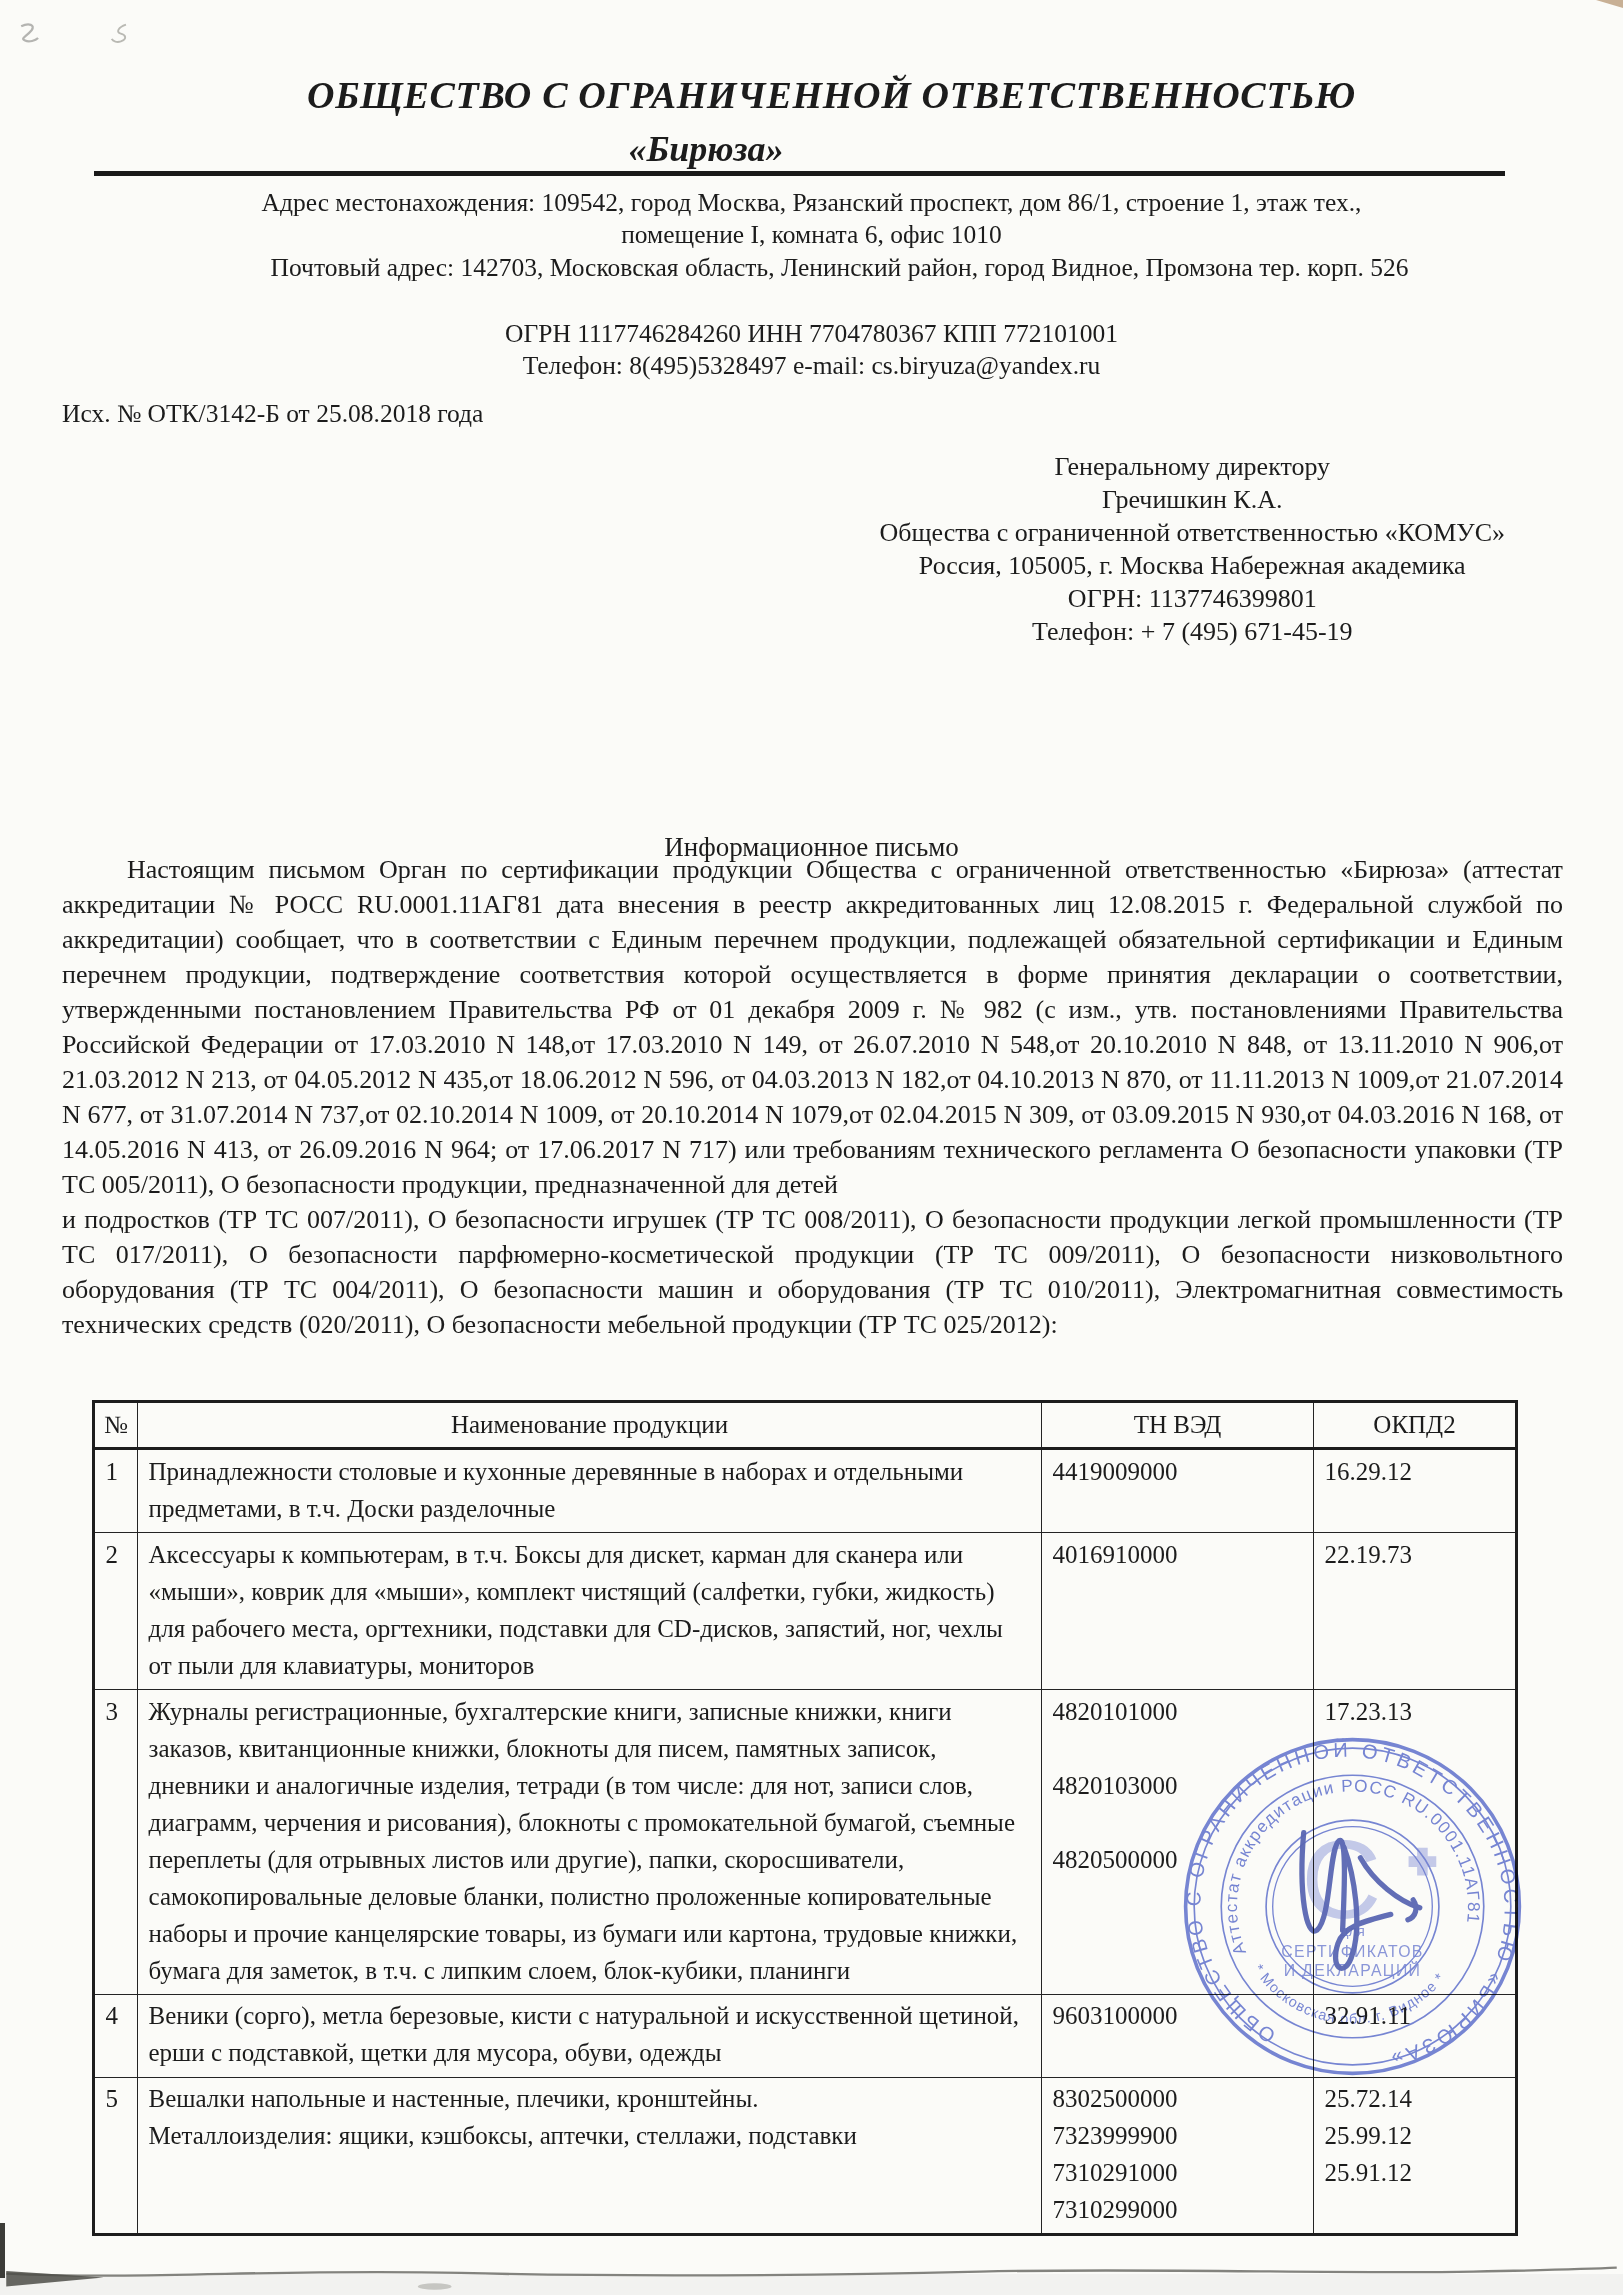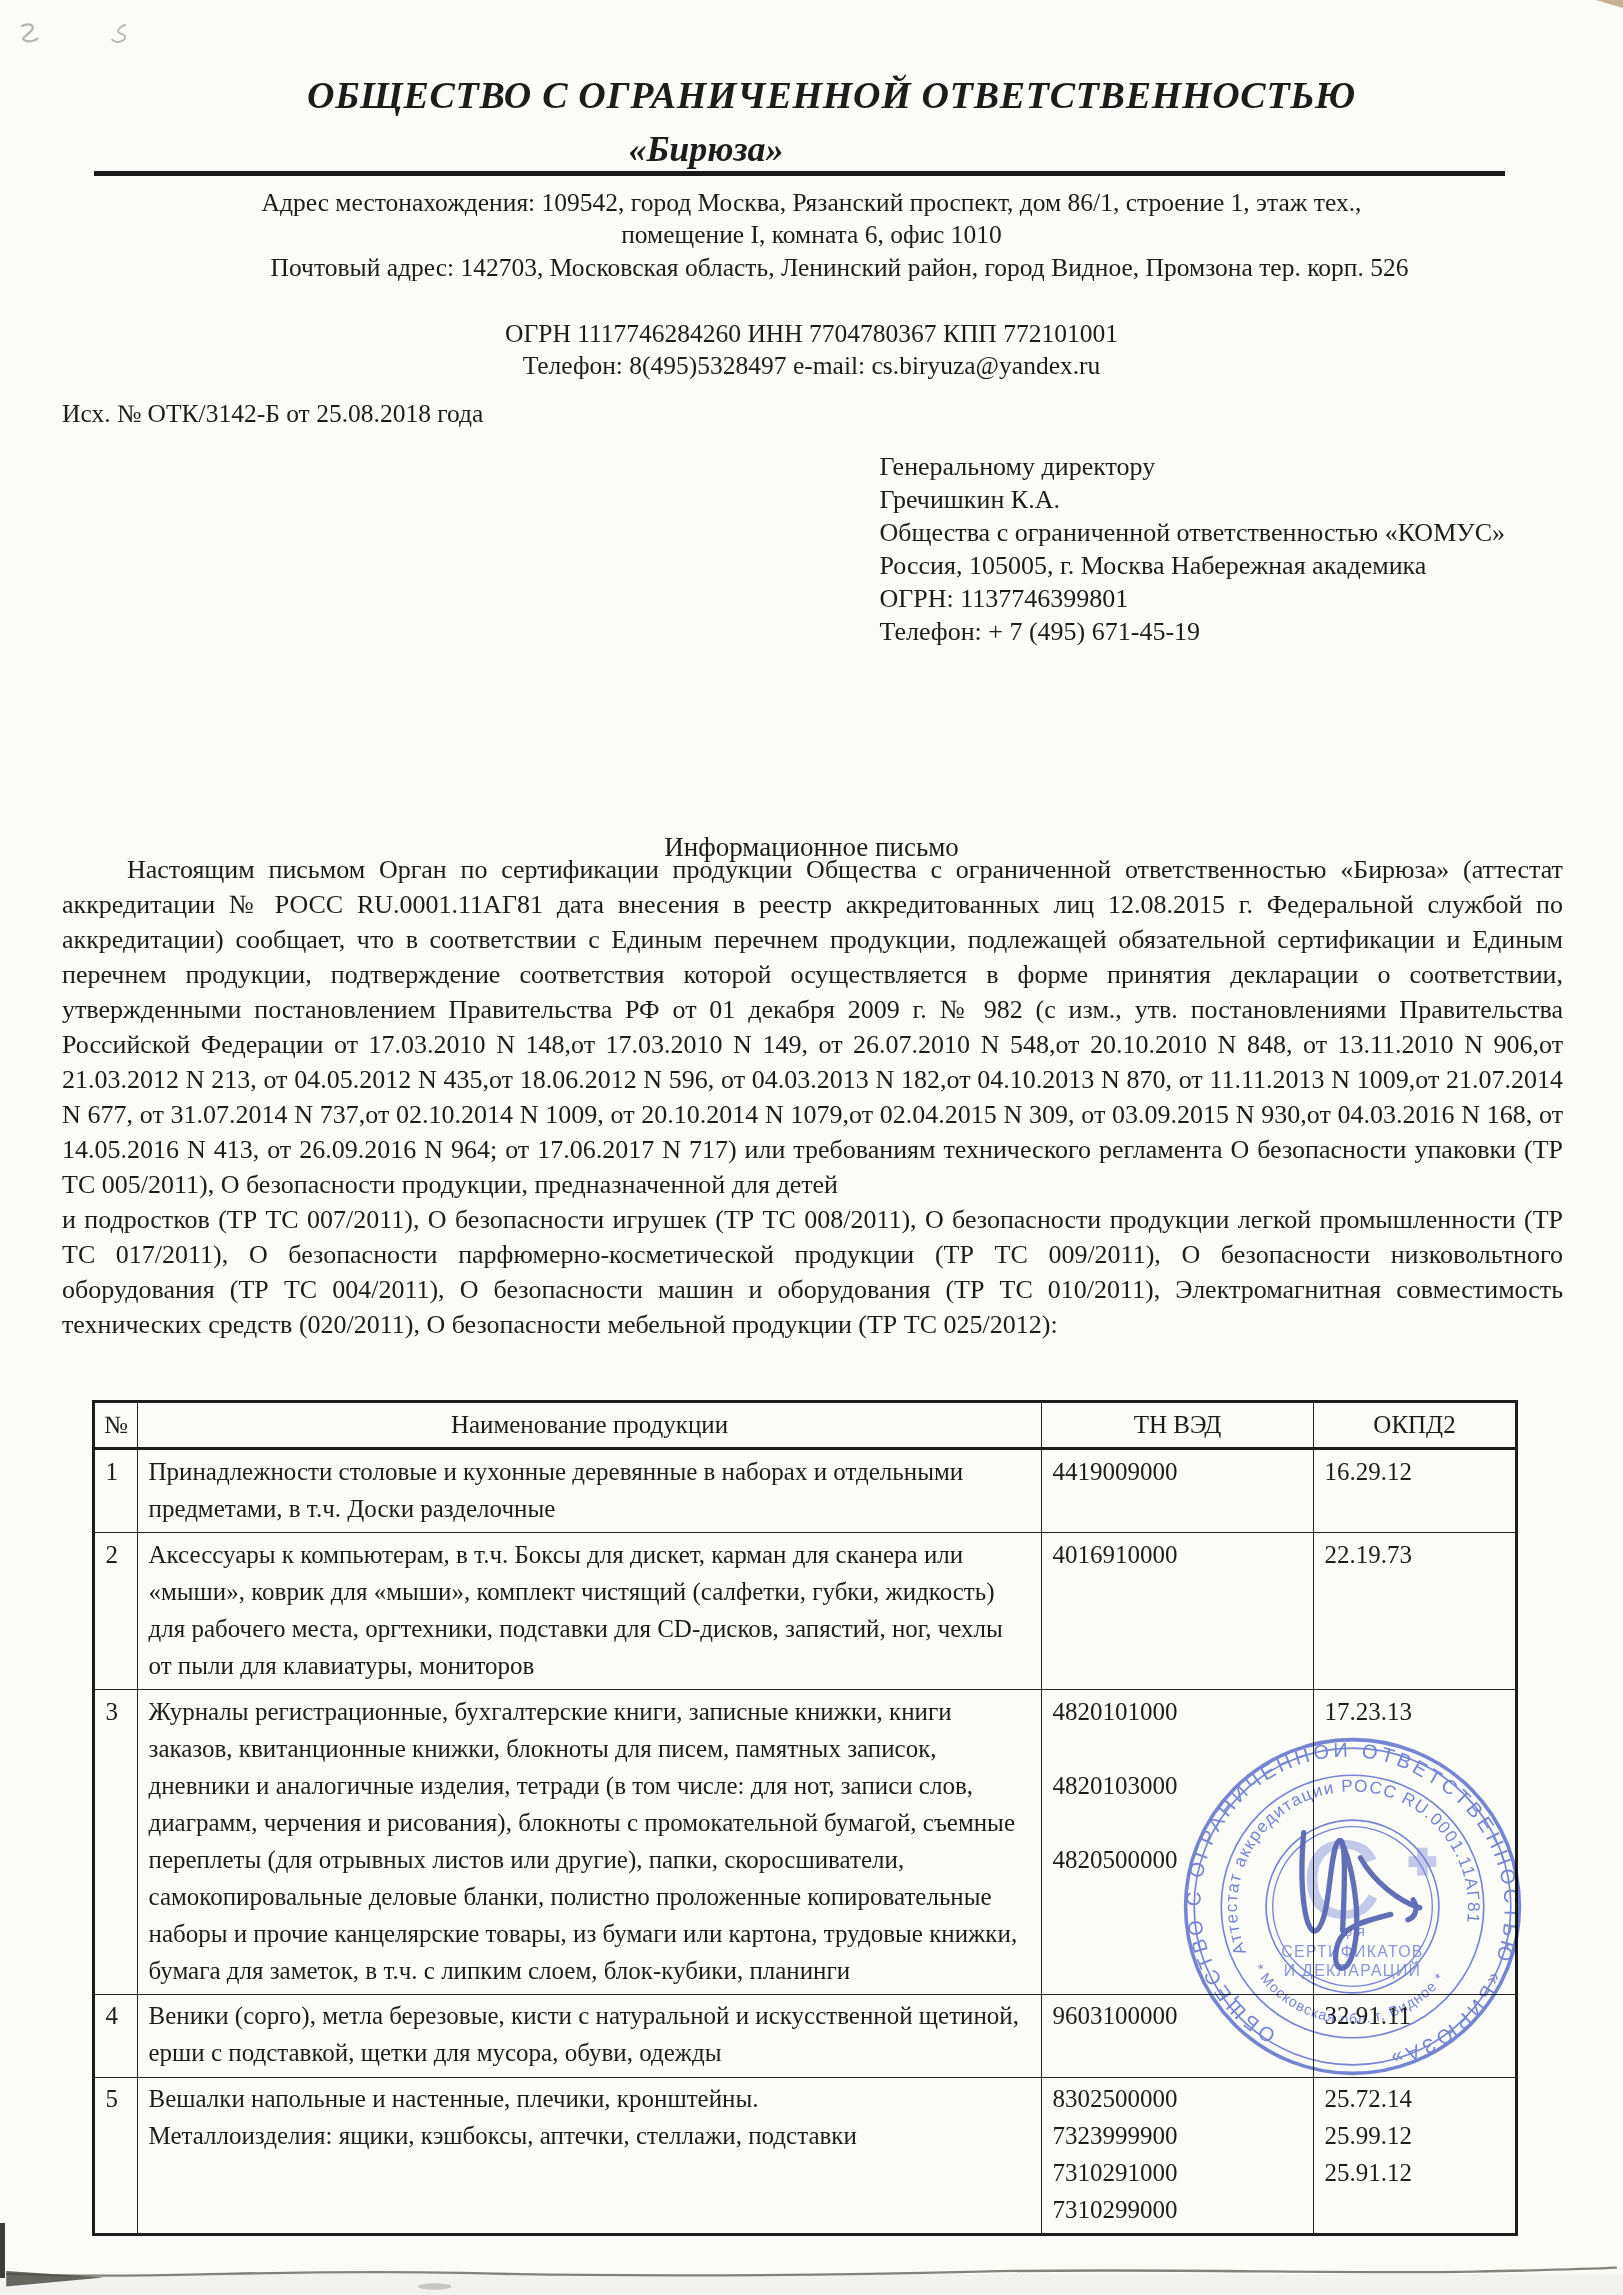--- a/index.html
+++ b/index.html
@@ -18,21 +18,21 @@
   .company-title2{
     left:0;top:128px;width:1412px;text-align:center;
     font-size:36px;font-weight:bold;font-style:italic;
   }
   .head-rule{left:94px;top:171px;width:1411px;height:4.6px;background:#191919;}
   .addr{left:0;width:1623px;text-align:center;font-size:25.5px;line-height:33px;}
   .addr1{top:186px;} .addr2{top:218px;} .addr3{top:251px;margin-left:28px;}
   .reg-line{top:317px;} .contact-line{top:349px;}
   .out-ref{left:62px;top:399px;font-size:25.5px;}
   
-  .recipient{right:118px;top:450px;text-align:left;font-size:26px;line-height:33px;}
+  .recipient{right:118px;top:450px;text-align:center;font-size:26px;line-height:33px;}
   
   .letter-title{left:0;top:832px;width:1623px;text-align:center;font-size:27px;}
   .body-text{left:62px;top:852px;width:1501px;font-size:26px;line-height:35px;
     text-align:justify;}
   .body-text p{margin:0;}
   .body-text p.first{text-indent:65px;}
   
   .tbl-wrap{left:92px;top:1400px;width:1423px;}
   table.products{border-collapse:collapse;width:100%;table-layout:fixed;
     font-size:25px;line-height:37px;}

